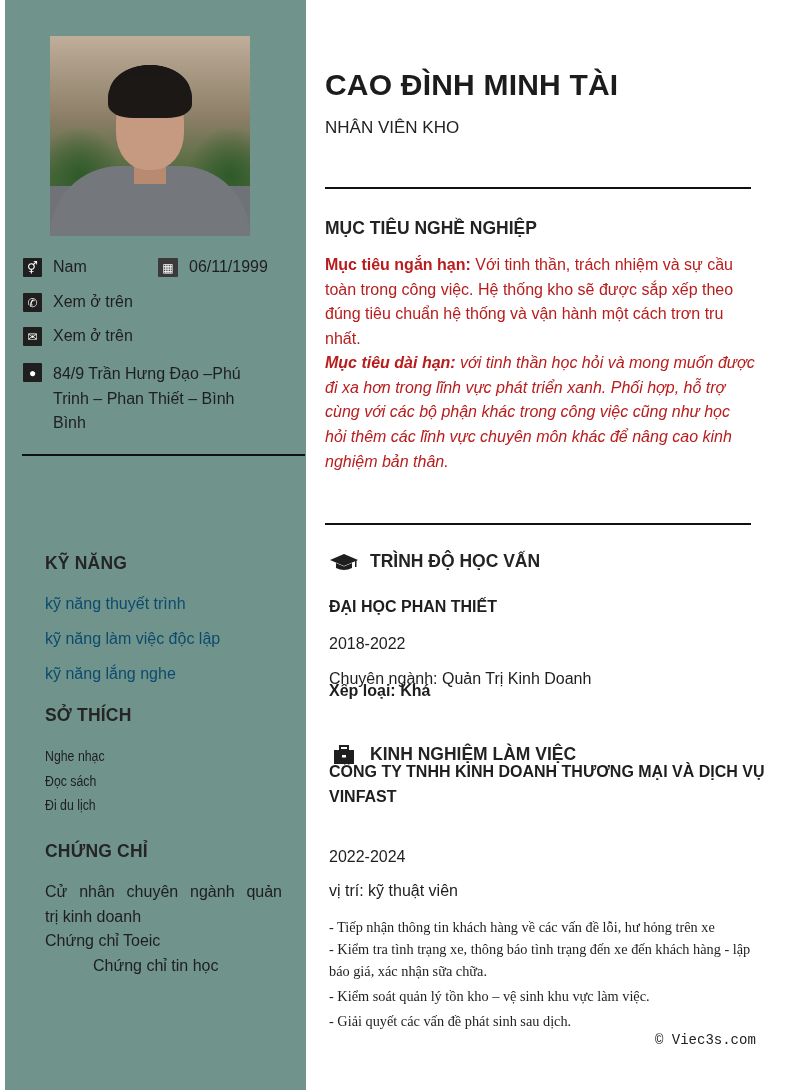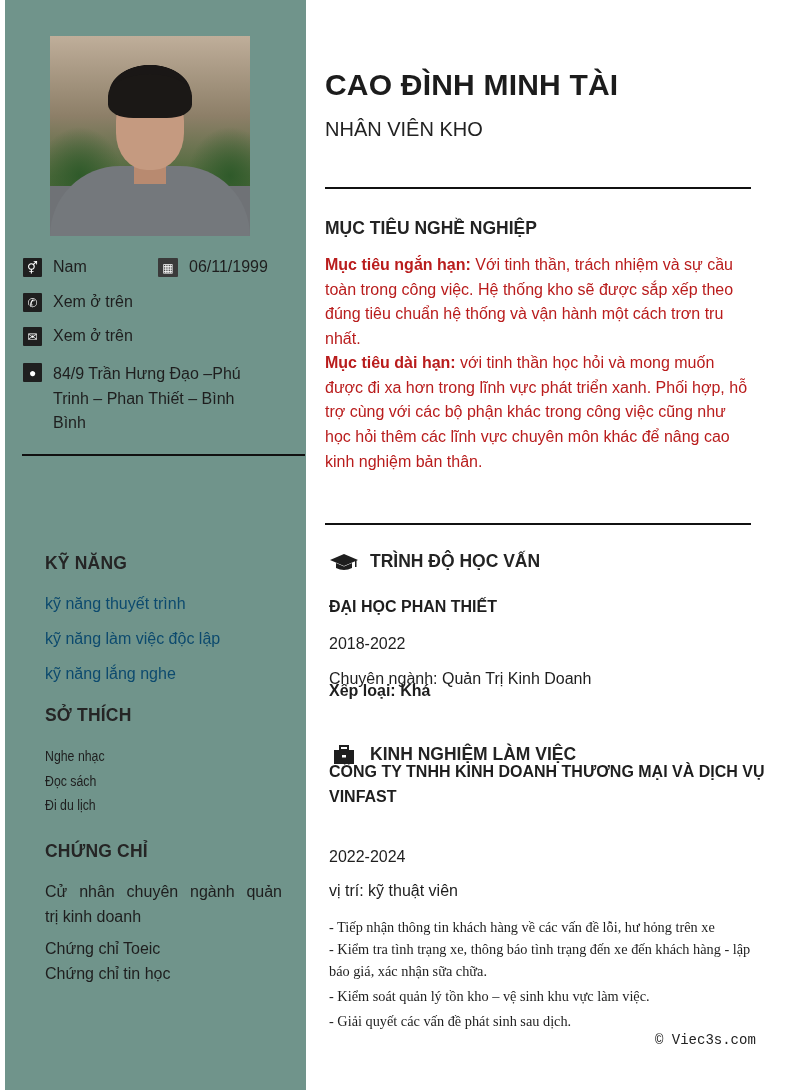--- a/index.html
+++ b/index.html
@@ -44,21 +44,21 @@
     color: #fff; font-size: 12px; line-height: 1; border-radius: 1px;
   }
   .side-rule { position: absolute; left: 22px; width: 283px; height: 2px; background: #111; }
   .side-h { position: absolute; left: 45px; font-size: 17.5px; font-weight: bold; color: #252525; letter-spacing: 0.2px; }
   .skill { position: absolute; left: 45px; font-size: 16px; color: #0c4a6e; }
   .hobby { position: absolute; left: 45px; font-size: 14px; color: #1e1e1e; transform: scaleX(0.88); transform-origin: left; }
   .cert { position: absolute; left: 45px; width: 237px; font-size: 16px; line-height: 24.5px; color: #1e1e1e; }
   .cert .justify { text-align: justify; text-align-last: justify; display: block; }
 
   .name { position: absolute; left: 325px; top: 68px; font-size: 30px; font-weight: bold; color: #1c1c1c; letter-spacing: 0.2px; }
-  .role { position: absolute; left: 325px; top: 118px; font-size: 20px; color: #222; }
+  .role { position: absolute; left: 325px; top: 118px; font-size: 17px; color: #222; }
   .main-rule { position: absolute; left: 325px; width: 426px; height: 2px; background: #111; }
   .main-h { position: absolute; left: 325px; font-size: 17.5px; font-weight: bold; color: #232323; }
   .para { position: absolute; left: 325px; width: 430px; font-size: 16px; line-height: 24.7px; color: #b91c1c; }
   .para b { font-weight: bold; }
   .sec-h { position: absolute; left: 329px; display: flex; align-items: center; font-size: 17.5px; font-weight: bold; color: #232323; }
   .sec-h .sicon { width: 30px; margin-right: 11px; display: inline-flex; justify-content: center; }
   .line { position: absolute; left: 329px; font-size: 16px; color: #1e1e1e; }
   .line.bold { font-weight: bold; }
   .co { position: absolute; left: 329px; width: 440px; font-size: 16px; font-weight: bold; line-height: 25px; color: #1e1e1e; }
   .bullet { position: absolute; left: 329px; width: 440px; font-family: "Liberation Serif", serif; font-size: 14.3px; line-height: 22px; color: #1e1e1e; }
@@ -110,31 +110,31 @@
 
 <div class="side-h" style="top:705px;">SỞ THÍCH</div>
 <div class="hobby" style="top:748px;">Nghe nhạc</div>
 <div class="hobby" style="top:773px;">Đọc sách</div>
 <div class="hobby" style="top:797px;">Đi du lịch</div>
 
 <div class="side-h" style="top:841px;">CHỨNG CHỈ</div>
 <div class="cert" style="top:880px;">
   <span class="justify">Cử nhân chuyên ngành quản</span>
   <span style="display:block;">trị kinh doanh</span>
-  <span style="display:block;margin-top:8px;">Chứng chỉ Toeic</span>
-  <span style="display:block;">Chứng chỉ tin học</span>
+  <span style="display:block;">Chứng chỉ Toeic</span>
+  <span style="display:block;margin-left:48px;">Chứng chỉ tin học</span>
 </div>
 
 <div class="name">CAO ĐÌNH MINH TÀI</div>
 <div class="role">NHÂN VIÊN KHO</div>
 <div class="main-rule" style="top:187px;"></div>
 
 <div class="main-h" style="top:218px;">MỤC TIÊU NGHỀ NGHIỆP</div>
 <div class="para" style="top:253px;"><b>Mục tiêu ngắn hạn:</b><span> Với tinh thần, trách nhiệm và sự cầu toàn trong công việc. Hệ thống kho sẽ được sắp xếp theo đúng tiêu chuẩn hệ thống và vận hành một cách trơn tru nhất.</span></div>
-<div class="para" style="top:351px;"><b>Mục tiêu dài hạn:</b><span> với tinh thần học hỏi và mong muốn được đi xa hơn trong lĩnh vực phát triển xanh. Phối hợp, hỗ trợ cùng với các bộ phận khác trong công việc cũng như học hỏi thêm các lĩnh vực chuyên môn khác để nâng cao kinh nghiệm bản thân.</span></div>
+<div class="para" style="top:351px;font-style:italic;"><b>Mục tiêu dài hạn:</b><span> với tinh thần học hỏi và mong muốn được đi xa hơn trong lĩnh vực phát triển xanh. Phối hợp, hỗ trợ cùng với các bộ phận khác trong công việc cũng như học hỏi thêm các lĩnh vực chuyên môn khác để nâng cao kinh nghiệm bản thân.</span></div>
 <div class="main-rule" style="top:523px;"></div>
 
 <div class="sec-h" style="top:551px;">
   <span class="sicon">
     <svg width="30" height="20" viewBox="0 0 30 20">
         <polygon points="15,2 29,8 15,14 1,8" fill="#1e1e1e"></polygon>
         <path d="M7 11 v5 q8 4 16 0 v-5 l-8 3.5z" fill="#1e1e1e"></path>
         <rect x="26" y="8" width="1.5" height="7" fill="#1e1e1e"></rect>
       </svg>
   </span>

